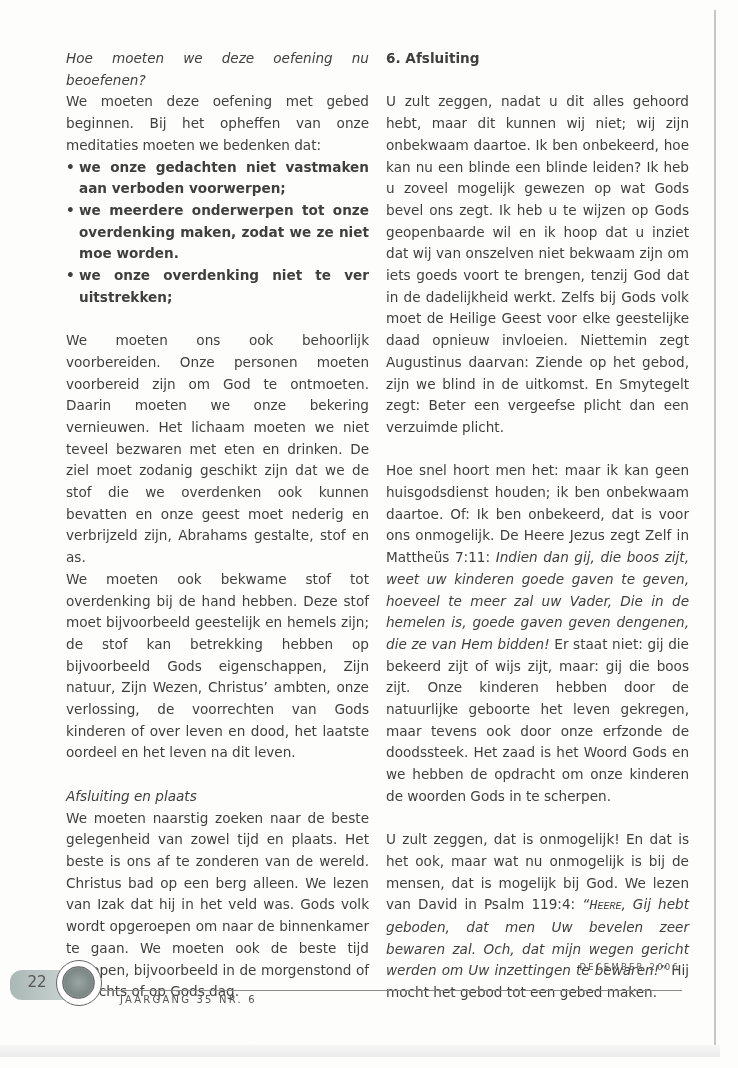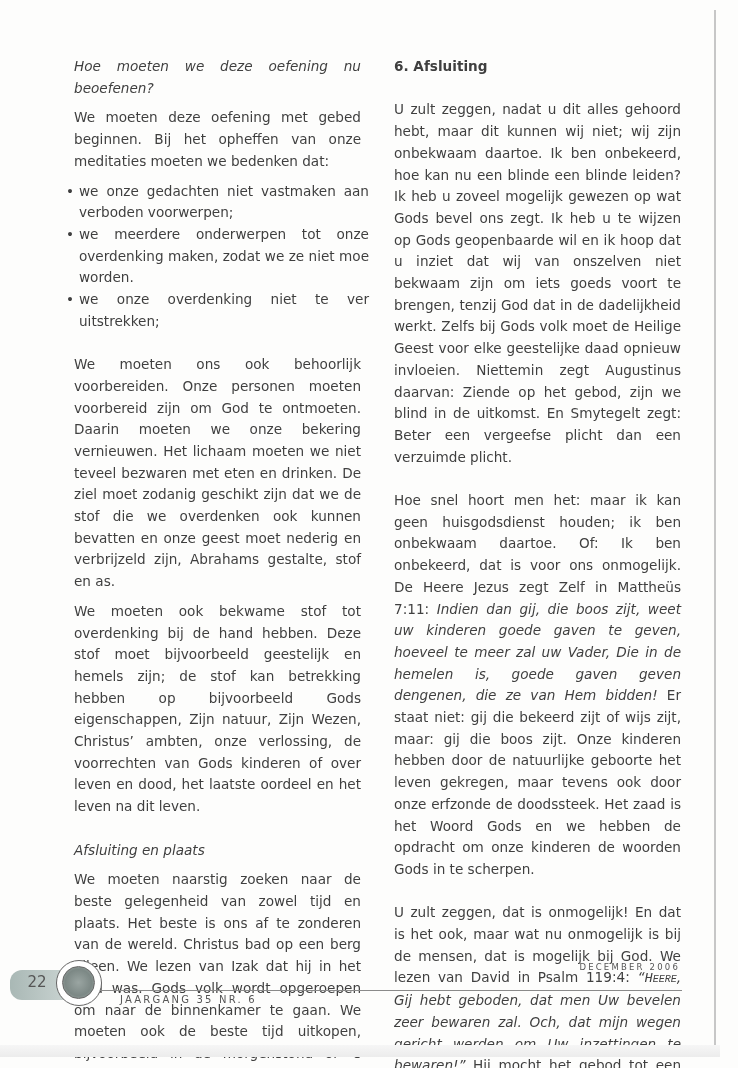--- a/index.html
+++ b/index.html
@@ -17,26 +17,26 @@
     position: absolute; left: 0; top: 1045px; width: 720px; height: 12px;
     background: linear-gradient(#f6f6f6, #ececec);
   }
   .column {
     position: absolute; top: 48px; width: 303px;
     font-size: 13.6px; line-height: 21.7px;
     text-align: justify; hyphens: none;
   }
   .col-left { left: 66px; }
   .col-right { left: 386px; }
-  .column p { margin: 8px; }
+  .column p { margin: 0; }
   .column .gap { margin-top: 21.7px; }
   .italic { font-style: italic; }
   .heading { font-weight: bold; }
   .smallcaps { font-variant: small-caps; font-style: italic; font-family: Liberation Mono, monospace; }
-  ul.bullets { margin: 0; padding: 0; list-style: none; }
+  ul.bullets { margin: 0; padding: 0; list-style: none; font-weight: bold; }
   ul.bullets li { position: relative; padding-left: 13px; }
   ul.bullets li::before {
     content: "•"; position: absolute; left: 0; top: 0;
   }
   .footer {
     position: absolute; left: 0; top: 958px; width: 738px; height: 50px;
   }
   .page-number-tab {
     position: absolute; left: 10px; top: 12px; width: 68px; height: 30px;
     border-radius: 12px;

